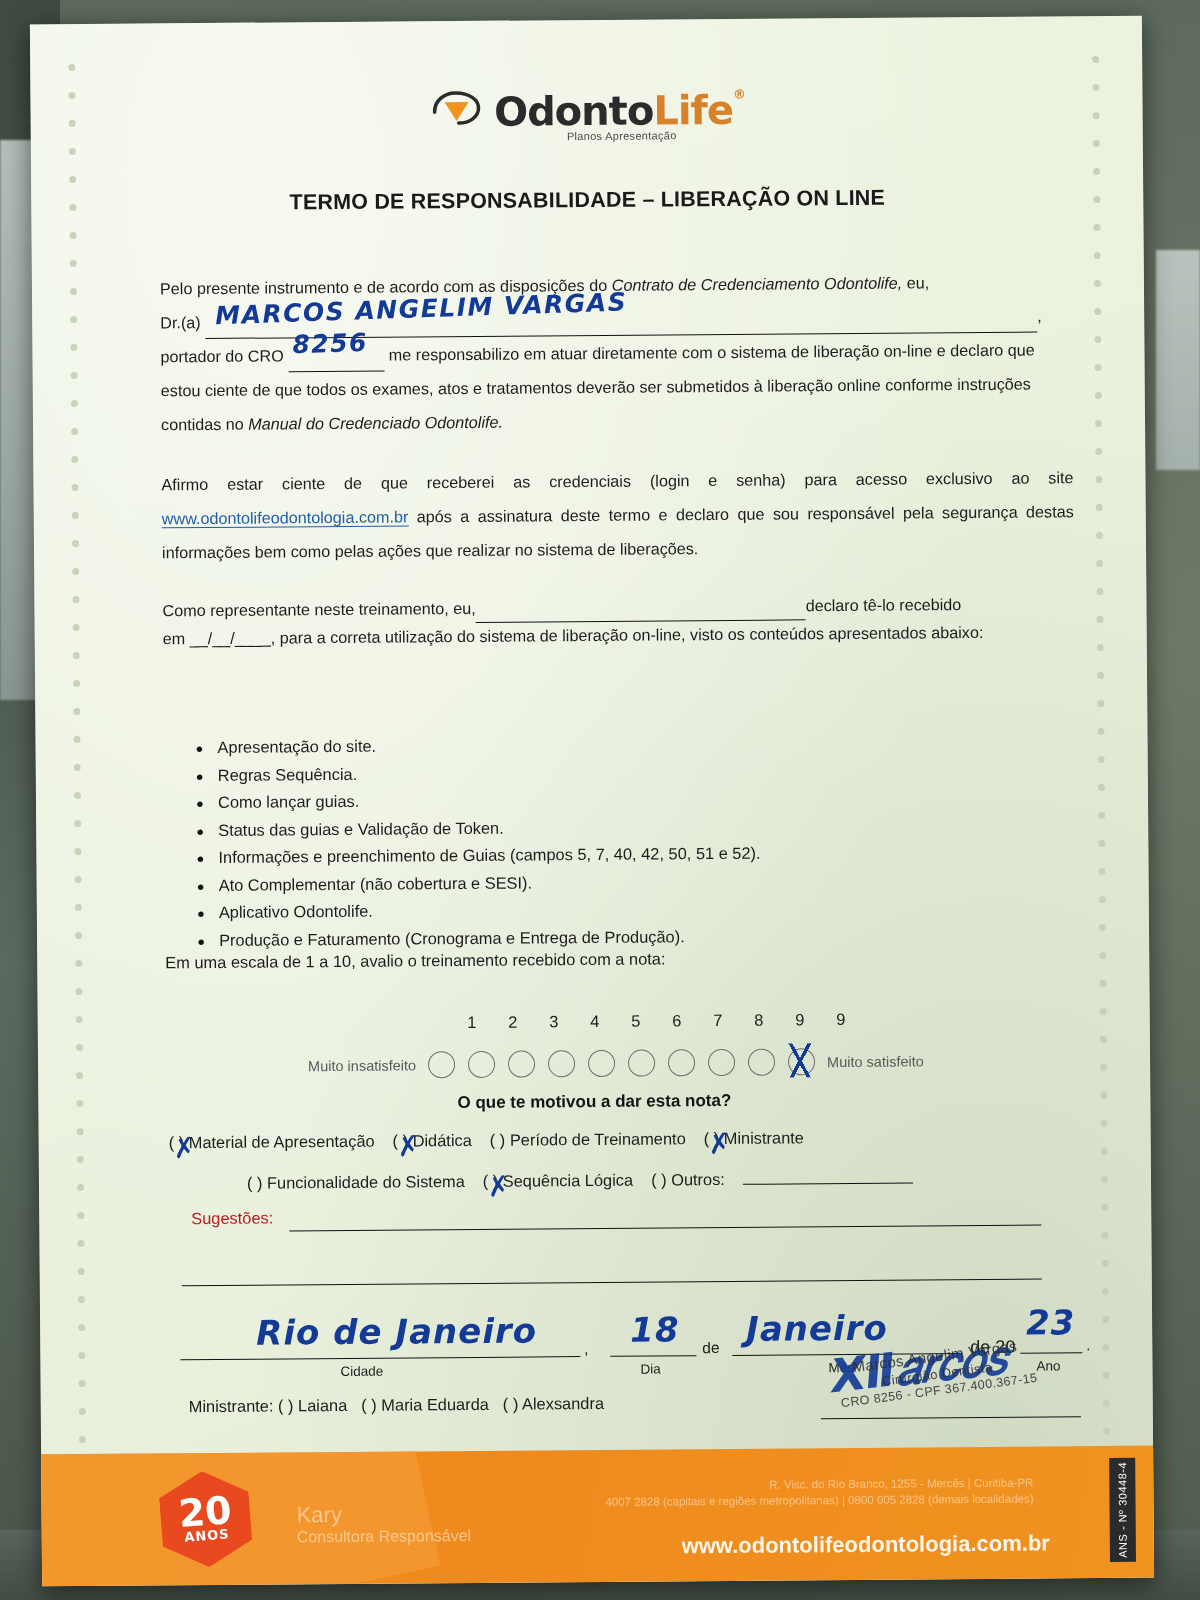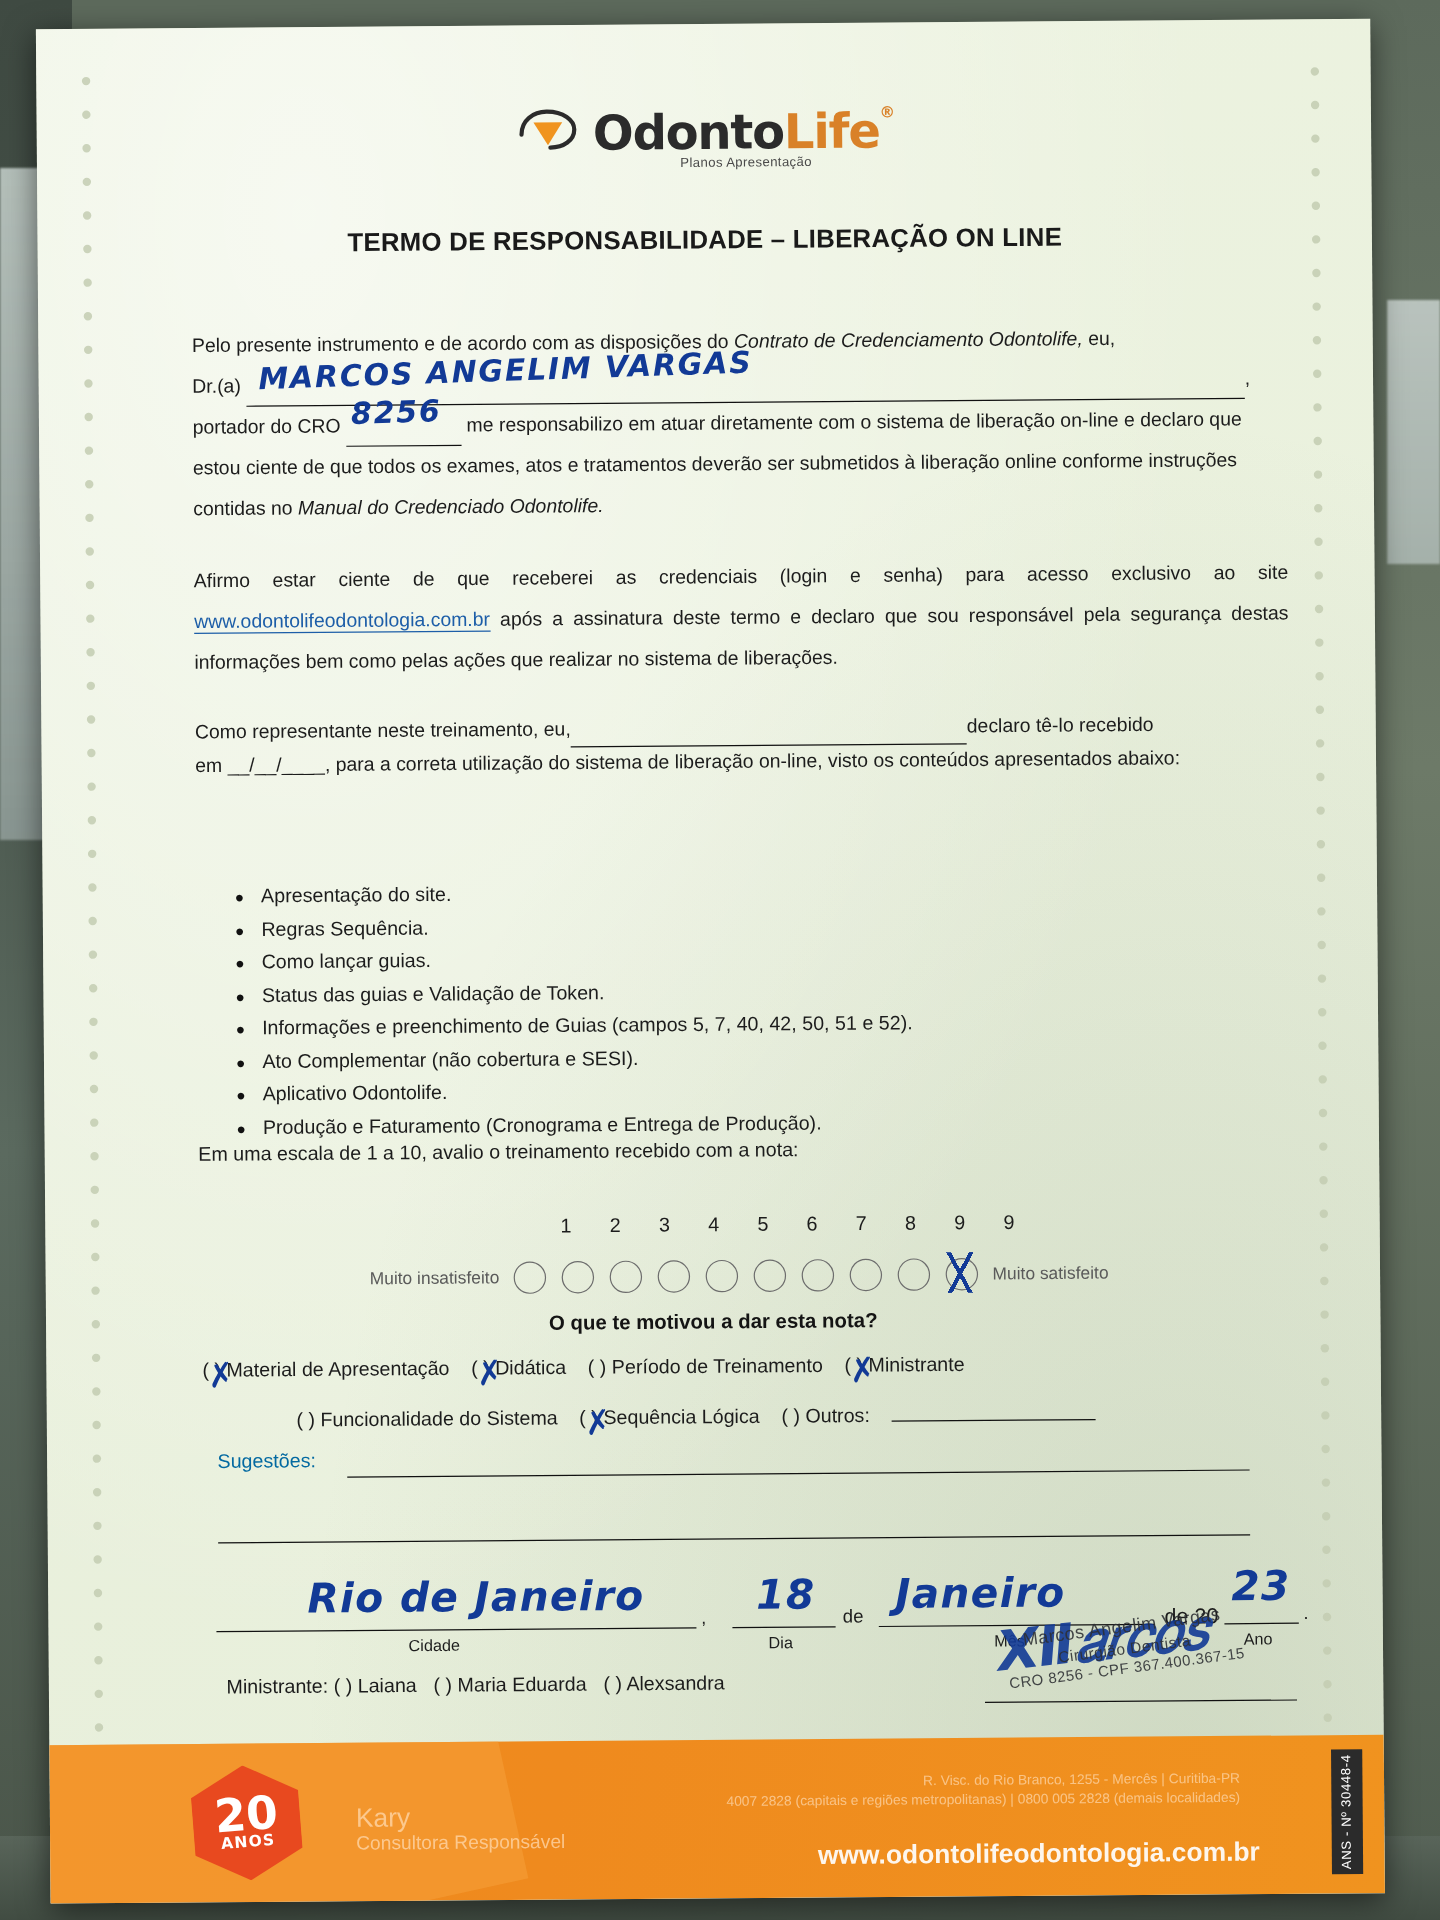--- a/index.html
+++ b/index.html
@@ -306,24 +306,24 @@
   }
   .ul-short {
     display: inline-block;
     width: 170px;
     border-bottom: 1.4px solid #111;
     height: 17px;
   }
 
   .sug-label {
     position: absolute;
-    left: 142px;
+    left: 152px;
     top: 1186px;
     font-size: 16.4px;
-    color: #0369a1;
+    color: #b91c1c;
   }
   .rule {
     position: absolute;
     border-bottom: 1.4px solid #111;
   }
 
   
   .sig-row {
     position: absolute;
     left: 140px;

